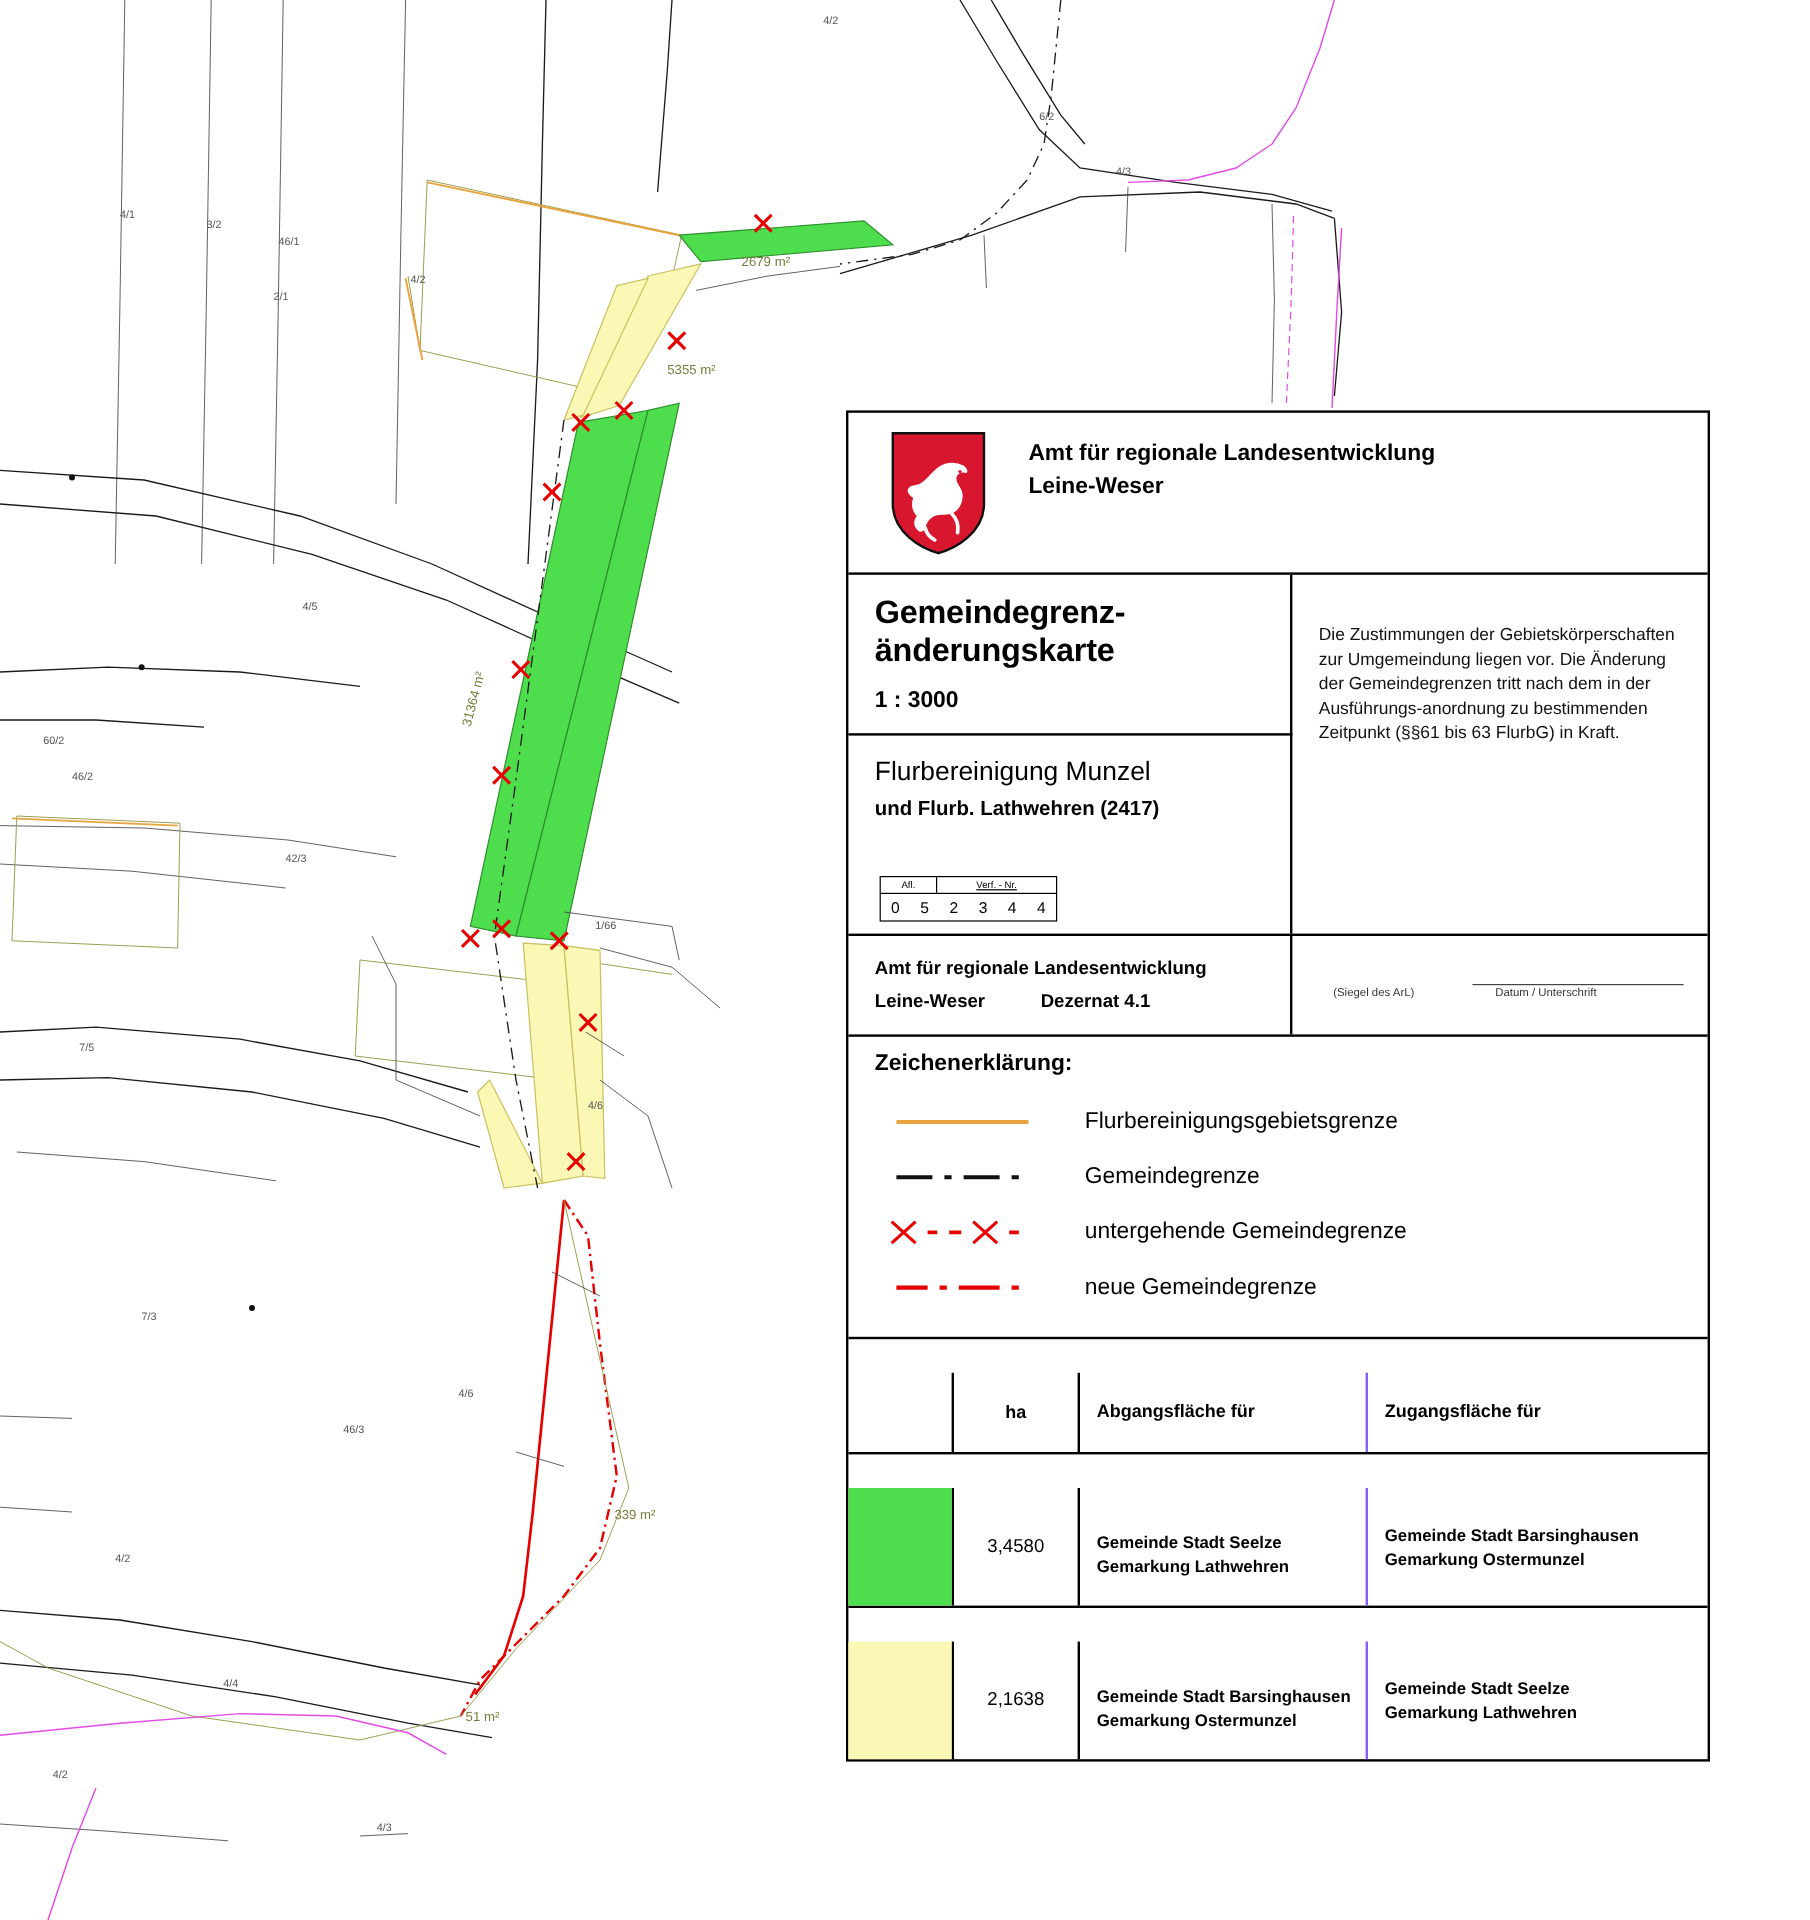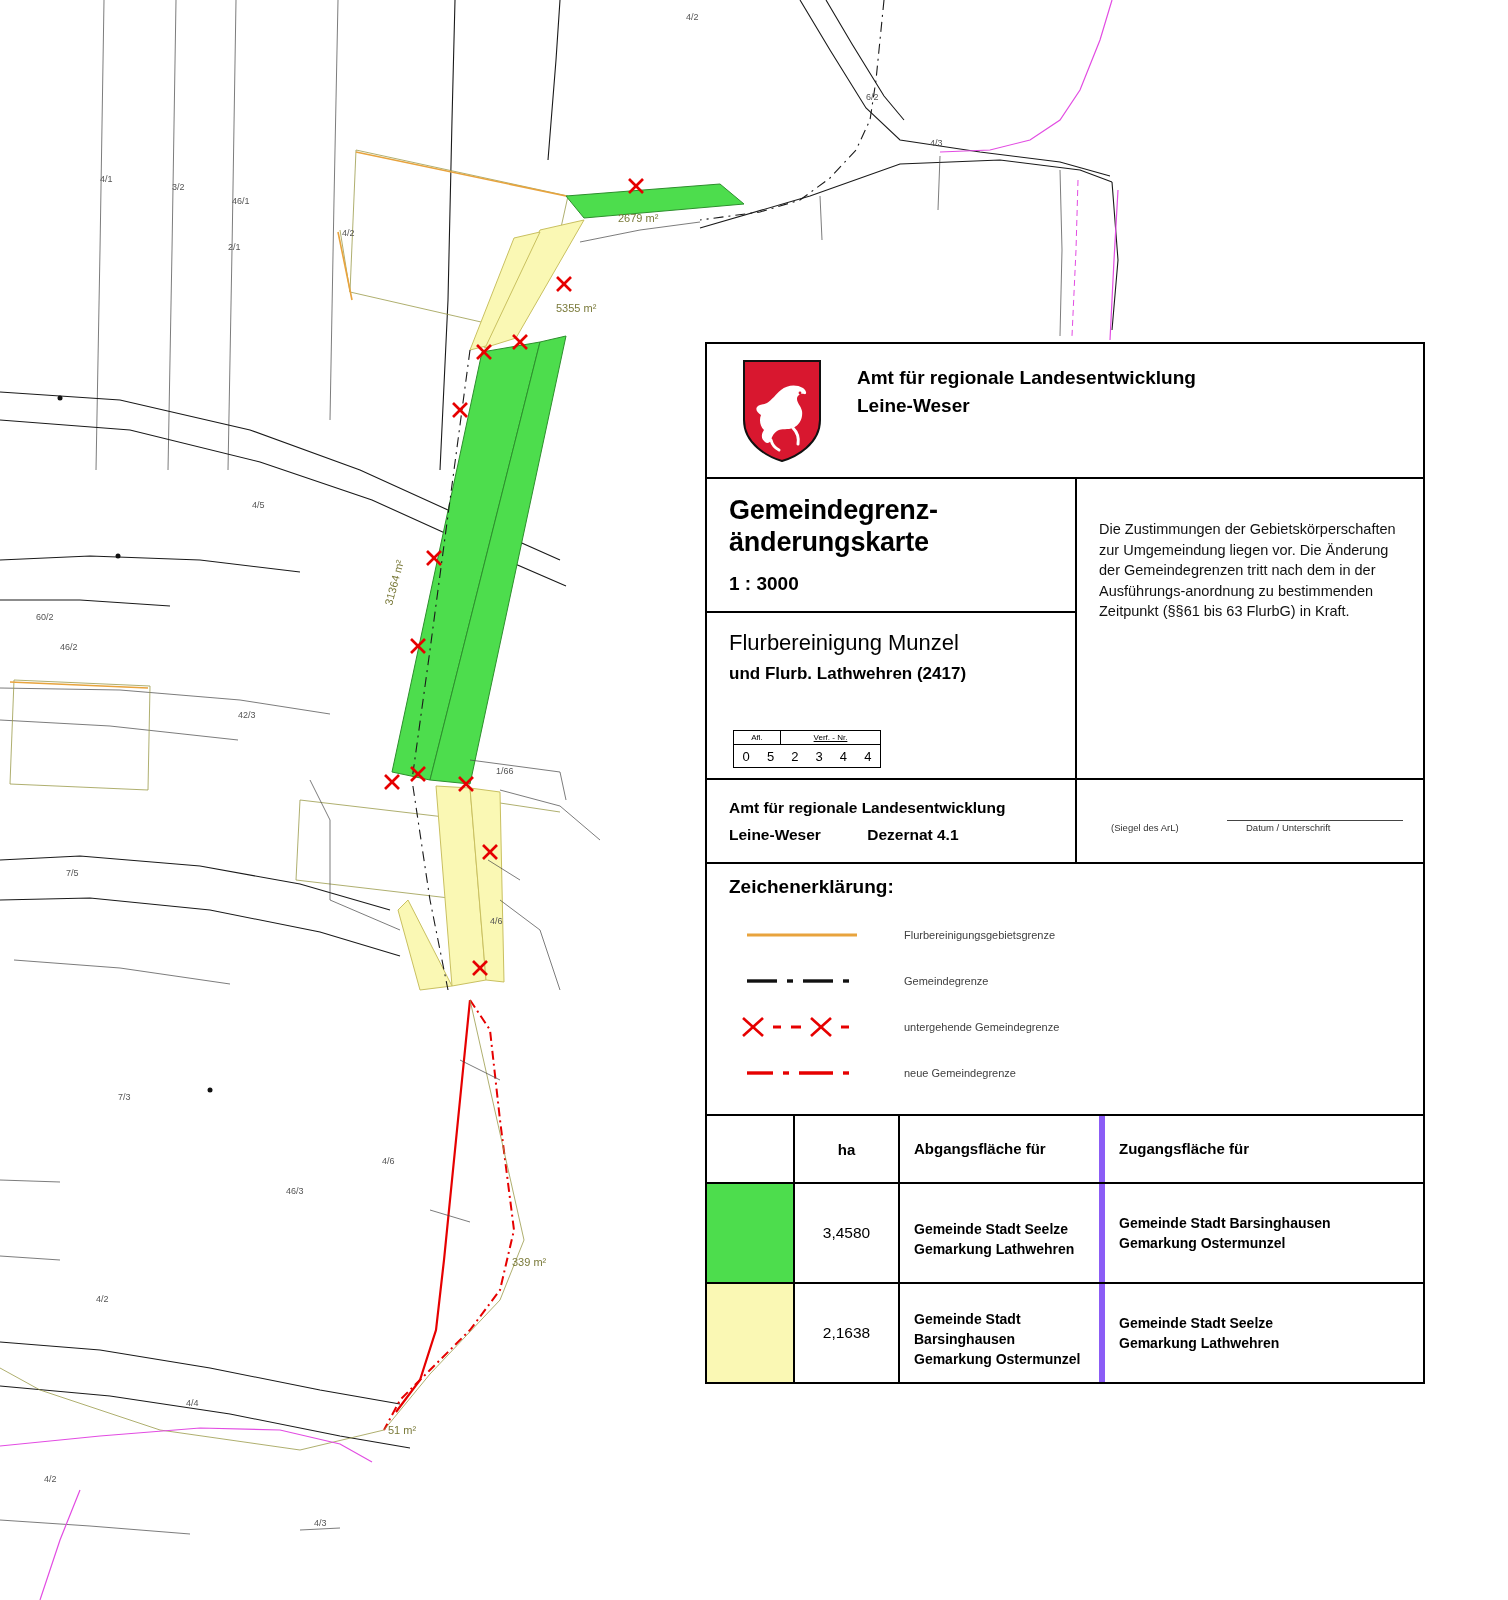--- a/index.html
+++ b/index.html
@@ -208,53 +208,54 @@
     height: 46px;
     padding-left: 22px;
   }
   .legend-sym {
     width: 175px;
     height: 30px;
     position: relative;
     flex: none;
   }
   .legend-label {
-    font-size: 11px;
-    color: #404040;
+    font-size: 19px;
+    color: #000000;
   }
 
   
   #panel-table {
     width: 100%;
   }
   .tbl-row {
     display: flex;
     border-bottom: 2px solid #000;
+    margin-top: 28px;
   }
   .tbl-row:last-child { border-bottom: none; }
   .c-swatch {
     width: 88px;
     flex: none;
     border-right: 2px solid #000;
     box-sizing: border-box;
   }
   .c-ha {
     width: 105px;
     flex: none;
     border-right: 2px solid #000;
     box-sizing: border-box;
     display: flex;
     align-items: center;
     justify-content: center;
     font-size: 15.5px;
   }
   .c-ab {
-    width: 205px;
+    width: 240px;
     flex: none;
-    border-right: 6px solid #8b5cf6;
+    border-right: 2px solid #8b5cf6;
     box-sizing: border-box;
     padding: 26px 0 14px 14px;
     font-size: 14px;
     font-weight: bold;
     line-height: 1.45;
   }
   .c-zu {
     flex: 1;
     box-sizing: border-box;
     padding: 14px 0 14px 14px;

